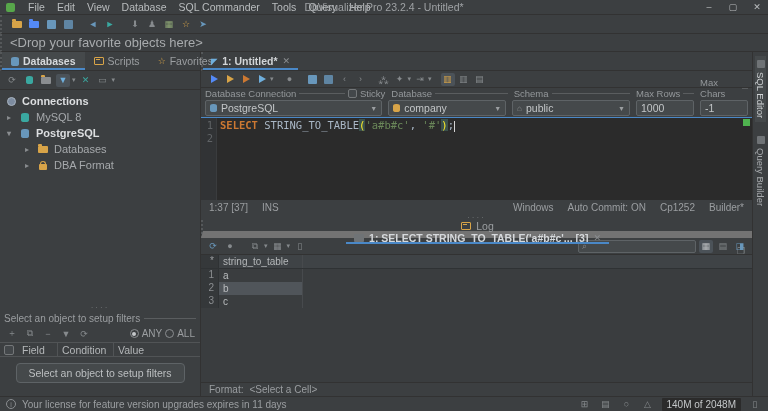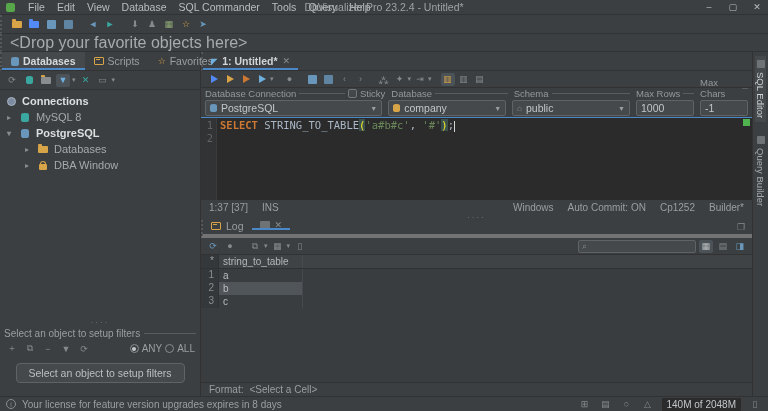--- a/index.html
+++ b/index.html
@@ -10,21 +10,21 @@
   
   .titlebar { height:15px; display:flex; align-items:center; background:#3c3f41; border-bottom:1px solid #323232; position:relative; font-size:10.5px; }
   .appicon { width:9px; height:9px; background:#57a64a; border-radius:2px; margin:0 7px 0 6px; flex:none; }
   .menu-item { padding:0 6px; color:#b9bcbe; cursor:default; }
   .win-title { position:absolute; left:0; right:0; text-align:center; color:#9fa2a5; pointer-events:none; font-size:10.5px; }
   .win-controls { margin-left:auto; display:flex; gap:2px; z-index:2; }
   .win-btn { width:22px; height:14px; display:flex; align-items:center; justify-content:center; color:#b9bcbe; font-size:9px; }
 
   
   .main-toolbar { height:19px; display:flex; align-items:center; gap:3px; padding-left:8px; border-bottom:1px solid #323232; border-left:2px dotted #55585a; }
-  .fav-bar { height:18px; display:flex; align-items:center; padding-left:8px; border-bottom:1px solid #323232; border-left:2px dotted #55585a; color:#a8abad; font-size:16px; }
+  .fav-bar { height:18px; display:flex; align-items:center; padding-left:8px; border-bottom:1px solid #323232; border-left:2px dotted #55585a; color:#a8abad; font-size:13px; }
   .gi { width:14px; height:13px; display:flex; align-items:center; justify-content:center; font-size:9px; flex:none; border-radius:2px; }
   .gi.dim { color:#868a8d; }
   .sep { width:5px; }
 
   
   .sh-folder { width:10px; height:7px; background:#d8a448; border-radius:1px; position:relative; }
   .sh-folder:before { content:""; position:absolute; top:-2px; left:0; width:4px; height:2px; background:#d8a448; border-radius:1px 1px 0 0; }
   .sh-folder.blue { background:#548af7; } .sh-folder.blue:before { background:#548af7; }
   .sh-save { width:9px; height:9px; background:#6897bb; border-radius:1px; }
   .sh-db { width:8px; height:9px; background:#d8a448; border-radius:3px/2px; }
@@ -81,21 +81,21 @@
   .editor { height:83px; background:#2b2b2b; border-top:1px solid #4a88c7; display:flex; position:relative; font:10.5px "DejaVu Sans Mono", monospace; }
   .gutter { width:16px; background:#313335; border-right:1px solid #3a3c3e; color:#606366; text-align:right; padding:1px 3px 0 0; line-height:13px; }
   .codearea { padding:1px 0 0 3px; line-height:13px; white-space:pre; }
   .kw { color:#cc7832; font-weight:bold; } .fn { color:#a9b7c6; } .str { color:#6a8759; } .pln { color:#a9b7c6; }
   .brk { color:#ffef28; background:#3b514d; }
   .caret { display:inline-block; width:1px; height:11px; background:#d4d4d4; vertical-align:middle; }
   .health { position:absolute; top:1px; right:2px; width:7px; height:7px; background:#4fb34f; }
   .estatus { height:14px; display:flex; align-items:center; font-size:10px; color:#9b9ea1; padding:0 8px; gap:14px; }
   .estatus .right { margin-left:auto; display:flex; gap:14px; }
 
-  .rtabs { height:18px; display:flex; align-items:flex-start; border-bottom:4px solid #737373; font-size:10.5px; border-left:2px dotted #55585a; }
+  .rtabs { height:18px; display:flex; align-items:center; border-bottom:7px solid #737373; font-size:10.5px; border-left:2px dotted #55585a;flex-direction:column; }
   .rtab { display:flex; align-items:center; gap:5px; padding:0 8px; color:#9b9ea1; position:relative; }
   .rtab.active { color:#d6d9dc; font-weight:bold; }
   .rtab.active:after { content:""; position:absolute; left:0; right:0; bottom:0; height:2px; background:#4a88c7; }
   .log-ico { width:10px; height:8px; border:1px solid #d8a448; border-radius:1px; position:relative; }
   .log-ico:before { content:""; position:absolute; left:1px; top:1px; width:4px; height:1px; background:#d8a448; }
   .grid-ico { width:10px; height:8px; background:#6f7376; border-radius:1px; }
   .rtoolbar { height:17px; display:flex; align-items:center; gap:3px; padding:0 5px; border-bottom:1px solid #323232; }
   .filterbox { margin-left:auto; width:118px; height:13px; background:#45494b; border:1px solid #5e6366; border-radius:2px; display:flex; align-items:center; padding:0 3px; gap:3px; }
   .filterbox input { flex:1; min-width:0; background:transparent; border:none; outline:none; color:#c3c6c8; font-size:10px; }
   .grid { flex:1; min-height:0; background:#3a3d3f; display:flex; flex-direction:column; font-size:10px; }
@@ -231,21 +231,21 @@
           <span class="gi">
               <span class="sh-folder"></span>
             </span>
           <span>Databases</span>
         </div>
         <div class="trow" style="padding-left:22px">
           <span class="arrow">▸</span>
           <span class="gi">
               <span class="sh-lock"></span>
             </span>
-          <span>DBA Window</span>
+          <span>DBA Format</span>
         </div>
       </div>
 
       <div class="splitter">····</div>
 
       <div class="fsec-head">
         <span>Select an object to setup filters</span>
         <span class="rule"></span>
       </div>
 
@@ -256,20 +256,26 @@
         <span class="gi dim">▼</span>
         <span class="gi dim">⟳</span>
         <span style="margin-left:auto;display:flex;align-items:center;gap:3px">
           <span class="radio on"></span>
           <span>ANY</span>
           <span class="radio"></span>
           <span>ALL</span>
         </span>
       </div>
 
+      <div class="fthead">
+        <span class="checkbox cb"></span>
+        <span class="col" style="width:40px">Field</span>
+        <span class="col" style="width:56px">Condition</span>
+        <span class="col" style="border-right:none;flex:1">Value</span>
+      </div>
 
       <div class="fbtn-area">
         <button class="btn">Select an object to setup filters</button>
       </div>
     </div>
 
     <div class="main">
       <div class="mtabs">
         <span class="mtab">
           <span style="color:#6fafdd;font-size:8px">◤</span>
@@ -382,20 +388,21 @@
 
       <div class="splitter" style="height:6px">····</div>
 
       <div class="rtabs">
         <span class="rtab">
           <span class="log-ico"></span>
           <span>Log</span>
         </span>
         <span class="rtab active">
           <span class="grid-ico"></span>
+          <span>1: SELECT STRING_TO_TABLE('a#b#c'... [3]</span>
           <span class="close-x">✕</span>
         </span>
         <span style="margin-left:auto;margin-right:4px;align-self:center" class="gi dim">❐</span>
       </div>
 
       <div class="rtoolbar">
         <span class="gi" style="color:#6897bb">⟳</span>
         <span class="gi dim">●</span>
         <span class="sep"></span>
         <span class="gi dim">⧉</span>
@@ -448,21 +455,21 @@
       </span>
       <span class="vtab">
         <span class="vicon"></span>
         <span>Query Builder</span>
       </span>
     </div>
   </div>
 
   <div class="statusbar">
     <span class="info-ico">i</span>
-    <span>Your license for feature version upgrades expires in 8 days</span>
+    <span>Your license for feature version upgrades expires in 11 days</span>
     <span class="right">
       <span class="gi dim">⊞</span>
       <span class="gi dim">▤</span>
       <span class="gi dim">○</span>
       <span class="gi dim">△</span>
       <span class="membox">140M of 2048M</span>
       <span class="gi dim">▯</span>
     </span>
   </div>
 </div>

